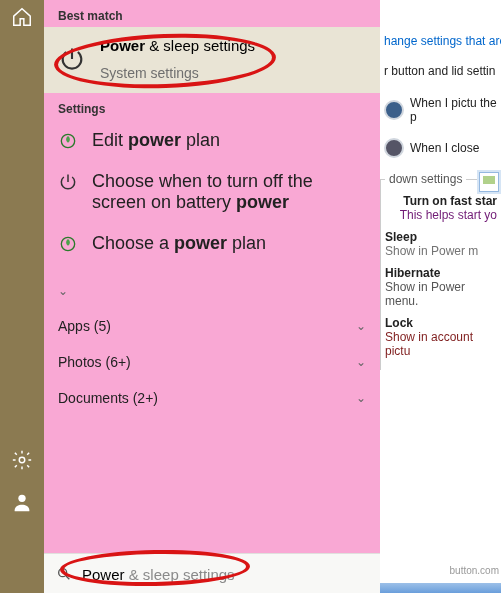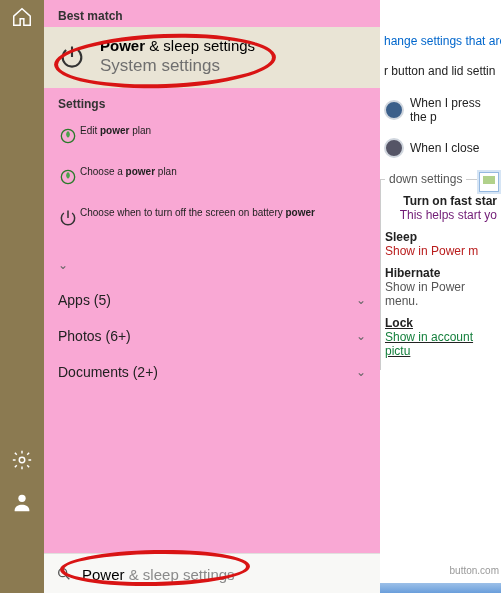--- a/index.html
+++ b/index.html
@@ -27,27 +27,27 @@
   }
   .best-match {
     display: flex; align-items: center; gap: 14px;
     padding: 10px 14px 12px 14px;
     background: #e9e4d5;
     cursor: pointer;
   }
   .best-match .icon { width: 28px; height: 28px; color: #333; flex-shrink: 0; }
   .best-match .title { font-size: 15px; color: #000; }
   .best-match .title b { font-weight: 600; }
-  .best-match .sub { font-size: 17px; color: #6f6f6f; margin-top: 2px; }
+  .best-match .sub { font-size: 14px; color: #6f6f6f; margin-top: 11px; }
 
   .settings-list { padding: 0 0 6px 0; }
   .settings-item {
-    display: flex; align-items: flex-start; gap: 2px;
+    display: flex; align-items: flex-start; gap: 14px;
     padding: 10px 18px 10px 14px;
-    font-size: 10px; color: #222; cursor: pointer;
+    font-size: 18px; color: #222; cursor: pointer;
   }
   .settings-item .icon { width: 20px; height: 20px; flex-shrink: 0; color: #333; margin-top: 1px; }
   .settings-item b { font-weight: 600; }
 
   .cat-list { padding: 4px 0; }
   .cat-item {
     padding: 10px 14px; font-size: 14px; color: #222;
     display: flex; align-items: center; justify-content: space-between;
     cursor: pointer;
   }
@@ -113,44 +113,44 @@
   svg { width: 100%; height: 100%; }
 </style>
 </head>
 <body>
 
 <div class="behind">
   <div class="line"><a>hange settings that are</a></div>
   <div class="line lbl" style="margin-top:8px;">r button and lid settin</div>
   <div class="row">
     <span class="round"></span>
-    <span>When I press the p</span>
+    <span>When I pictu the p</span>
   </div>
   <div class="row">
     <span class="round" style="background:#556;"></span>
     <span>When I close</span>
   </div>
   <fieldset>
     <legend>down settings</legend>
     <div id="behind-items">
         <div style="margin: 4px 0px 8px; text-align: right;">
           <div class="hl">Turn on fast star</div>
           <div style="color:#701a75;">This helps start yo</div>
         </div>
         <div style="margin: 4px 0px 8px;">
           <div class="hl">Sleep</div>
-          <div style="color:#b91c1c;">Show in Power m</div>
+          <div style="color:#737373;">Show in Power m</div>
         </div>
         <div style="margin: 4px 0px 8px;">
           <div class="hl">Hibernate</div>
           <div style="color:#555;">Show in Power menu.</div>
         </div>
-        <div style="margin: 4px 0px 8px; text-decoration: underline;">
+        <div style="margin: 4px 0px 8px;">
           <div class="hl">Lock</div>
-          <div style="color:#15803d;">Show in account pictu</div>
+          <div style="color:#7f1d1d;">Show in account pictu</div>
         </div>
       </div>
   </fieldset>
 </div>
 <div class="taskbar"></div>
 <div class="watermark">button.com</div>
 <div class="thumb"></div>
 
 <div class="rail">
   <div class="top">
@@ -197,33 +197,33 @@
   <div class="section-header">Settings</div>
   <div class="settings-list" id="settings-list">
       <div class="settings-item">
         <div class="icon"><svg viewBox="0 0 24 24" fill="none" stroke="#2a7a2a" stroke-width="1.6">
             <circle cx="12" cy="12" r="8"></circle>
             <path d="M12 6c-3 2-3 6 0 8 3-2 3-6 0-8z" fill="#4aa24a" stroke="none"></path>
           </svg></div>
         <div>Edit <b>power</b> plan</div>
       </div>
       <div class="settings-item">
+        <div class="icon"><svg viewBox="0 0 24 24" fill="none" stroke="currentColor" stroke-width="1.8">
+            <path d="M12 3v9"></path>
+            <path d="M7 6a8 8 0 1 0 10 0"></path>
+          </svg></div>
+        <div>Choose when to turn off the screen on battery <b>power</b></div>
+      </div>
+      <div class="settings-item">
         <div class="icon"><svg viewBox="0 0 24 24" fill="none" stroke="#2a7a2a" stroke-width="1.6">
             <circle cx="12" cy="12" r="8"></circle>
             <path d="M12 6c-3 2-3 6 0 8 3-2 3-6 0-8z" fill="#4aa24a" stroke="none"></path>
           </svg></div>
         <div>Choose a <b>power</b> plan</div>
       </div>
-      <div class="settings-item">
-        <div class="icon"><svg viewBox="0 0 24 24" fill="none" stroke="currentColor" stroke-width="1.8">
-            <path d="M12 3v9"></path>
-            <path d="M7 6a8 8 0 1 0 10 0"></path>
-          </svg></div>
-        <div>Choose when to turn off the screen on battery <b>power</b></div>
-      </div>
     </div>
 
   <div class="cat-list" id="cat-list">
       <div class="cat-item">
         <span class="chev">⌄</span>
       </div>
       <div class="cat-item">
         <span>Apps (5)</span>
         <span class="chev">⌄</span>
       </div>

